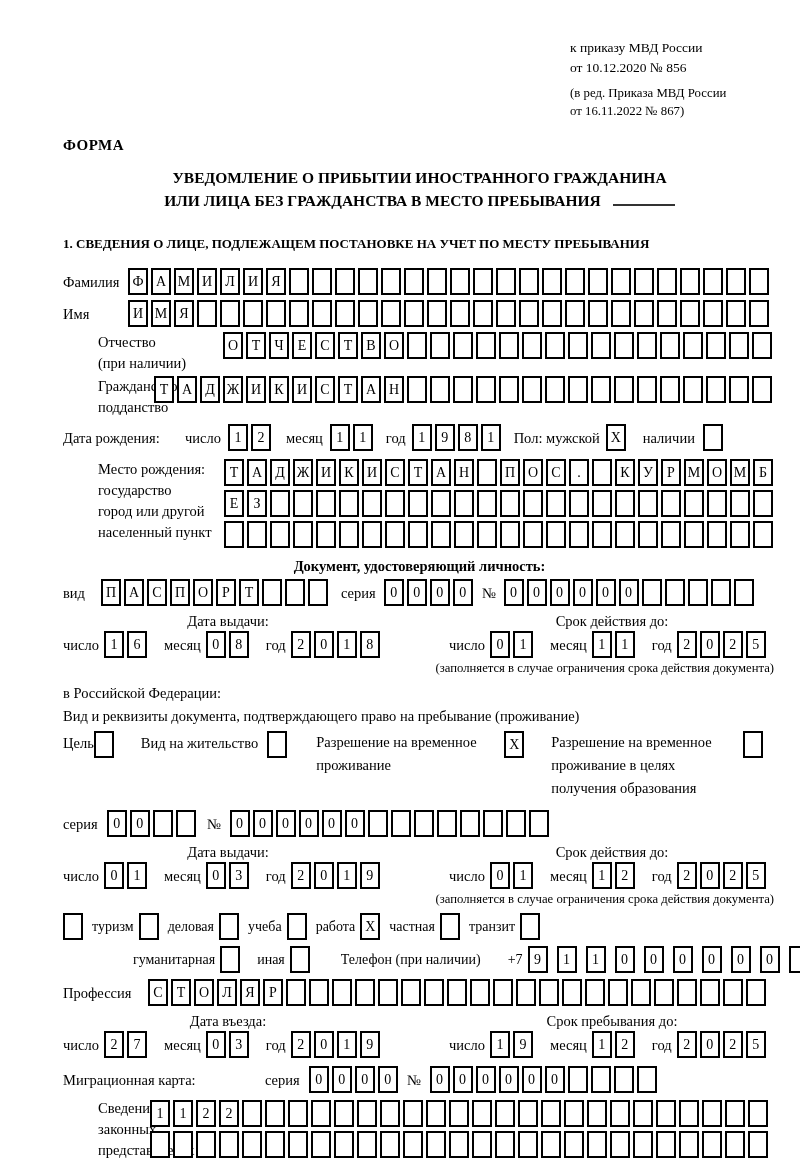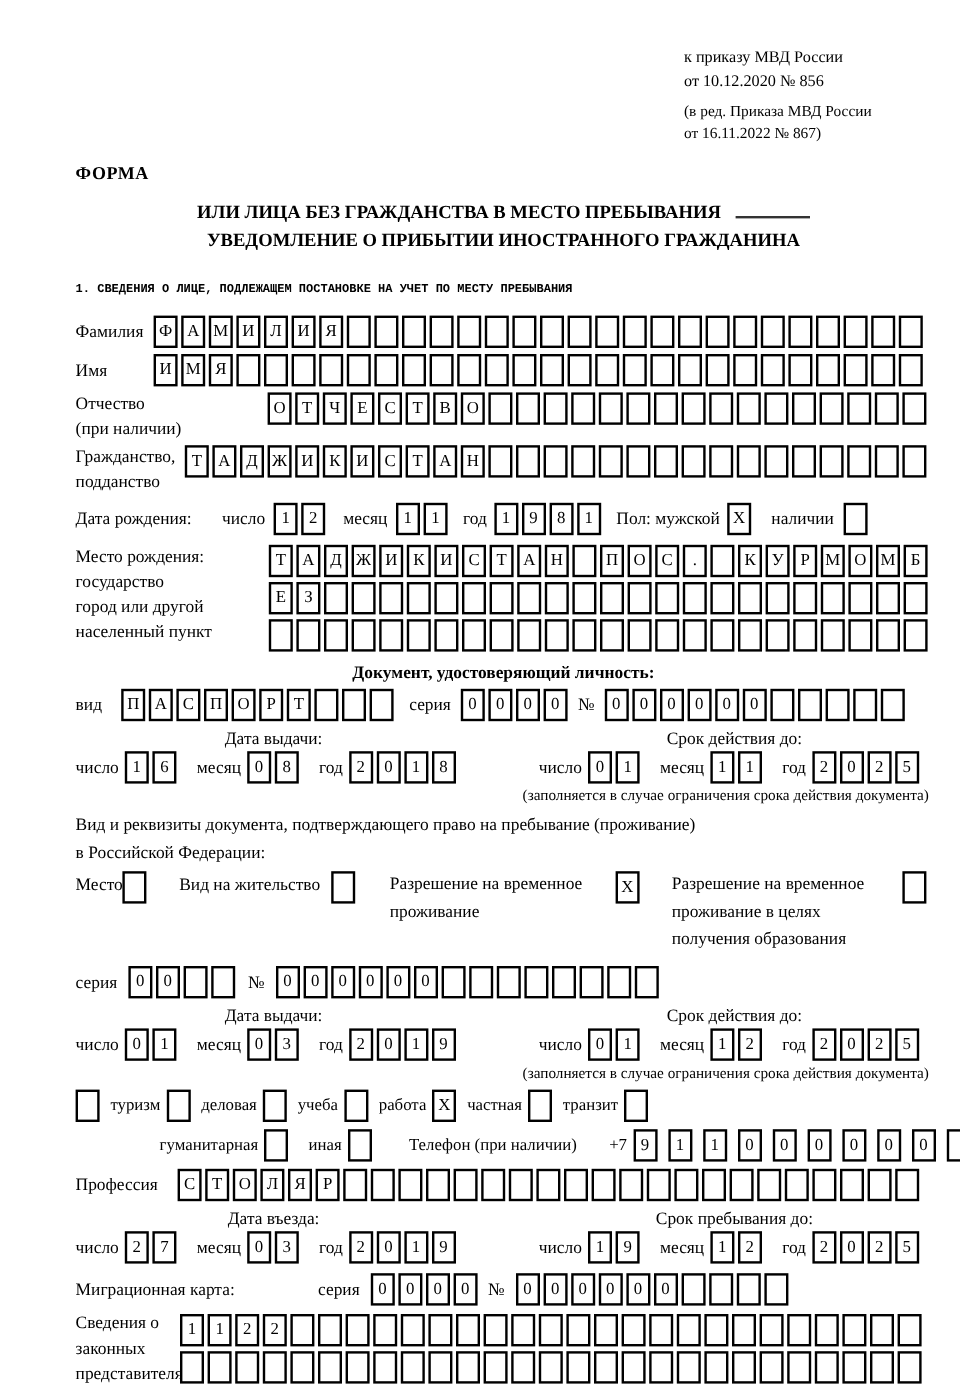--- a/index.html
+++ b/index.html
@@ -9,25 +9,25 @@
   .page{position:relative;width:800px;height:1163px;overflow:hidden;
         padding:38px 24px 0 63px;}
   
   .appendix{margin-left:507px;font-size:13.5px;line-height:1.5;}
   .appendix .ed{font-size:12.8px;line-height:1.45;margin-top:5px;}
   .forma{padding-right:12px;font-weight:bold;font-size:15px;
          margin-top:16px;letter-spacing:.5px;}
   
   .title{text-align:center;font-weight:bold;font-size:15.5px;line-height:1.5;margin-top:12px;}
   .blank{display:inline-block;width:62px;border-bottom:2px solid #333;height:13px;margin-left:12px;}
-  .sec1{font-weight:bold;font-size:10px;margin-top:24px;margin-bottom:16px;font-family:Liberation Mono, monospace;}
+  .sec1{font-weight:bold;font-size:13px;margin-top:24px;margin-bottom:16px;}
   
   .row{display:flex;align-items:flex-start;margin-bottom:4px;}
   .lbl{font-size:14.5px;line-height:28px;white-space:nowrap;}
-  .lbl2{font-size:14.5px;line-height:21px;white-space:nowrap;}
+  .lbl2{font-size:14.5px;line-height:21px;white-space:nowrap;margin-left:35px;}
   .cells{display:flex;flex-wrap:nowrap;}
   .cell{flex:0 0 auto;width:20px;height:27px;border:2px solid #000;margin-right:3px;
         display:flex;align-items:center;justify-content:center;font-size:14px;background:#fff;}
   .w65{width:65px;}  .w91{width:91px;}  .w160{width:160px;} .w142{width:142px;}
   .w85{width:85px;}  .w87{width:87px;}  .w176{width:176px;} .w38{width:38px;}
   .stack .cells{margin-bottom:4px;}
   
   .dochead{text-align:center;font-weight:bold;font-size:14.5px;margin:6px 0 4px;}
   
   .dates{display:flex;margin:6px 0 0;}
@@ -58,22 +58,22 @@
     <div>от 10.12.2020 № 856</div>
     <div class="ed">
       <div>(в ред. Приказа МВД России</div>
       <div>от 16.11.2022 № 867)</div>
     </div>
   </div>
 
   <div class="forma">ФОРМА</div>
 
   <div class="title">
+    <div>УВЕДОМЛЕНИЕ О ПРИБЫТИИ ИНОСТРАННОГО ГРАЖДАНИНА</div>
     <div><span>ИЛИ ЛИЦА БЕЗ ГРАЖДАНСТВА В МЕСТО ПРЕБЫВАНИЯ</span><span class="blank"></span></div>
-    <div>УВЕДОМЛЕНИЕ О ПРИБЫТИИ ИНОСТРАННОГО ГРАЖДАНИНА</div>
   </div>
 
   <div class="sec1">1. СВЕДЕНИЯ О ЛИЦЕ, ПОДЛЕЖАЩЕМ ПОСТАНОВКЕ НА УЧЕТ ПО МЕСТУ ПРЕБЫВАНИЯ</div>
 
   <div class="row">
     <span class="lbl w65">Фамилия</span>
     <span class="cells">
         <span class="cell">Ф</span>
         <span class="cell">А</span>
         <span class="cell">М</span>
@@ -407,26 +407,26 @@
             <span class="cell">0</span>
             <span class="cell">2</span>
             <span class="cell">5</span>
           </span>
       </div>
     </div>
   </div>
   <div class="dnote">(заполняется в случае ограничения срока действия документа)</div>
 
   <div class="restext">
+    <div>в Российской Федерации:</div>
     <div>Вид и реквизиты документа, подтверждающего право на пребывание (проживание)</div>
-    <div>в Российской Федерации:</div>
   </div>
 
   <div class="cbrow">
-    <span class="lbl" style="line-height:25px">Место</span>
+    <span class="lbl" style="line-height:25px">Цель</span>
     <span class="cell cb"></span>
     <span class="lbl" style="line-height:25px;margin-left:24px;margin-right:9px">Вид на жительство</span>
     <span class="cell cb"></span>
     <span class="cbtext" style="margin-left:26px;width:180px">
       <span style="display:block">Разрешение на временное</span>
       <span style="display:block">проживание</span>
     </span>
     <span class="cell cb" style="margin-left:8px">X</span>
     <span class="cbtext" style="margin-left:24px;width:182px">
       <span style="display:block">Разрешение на временное</span>

